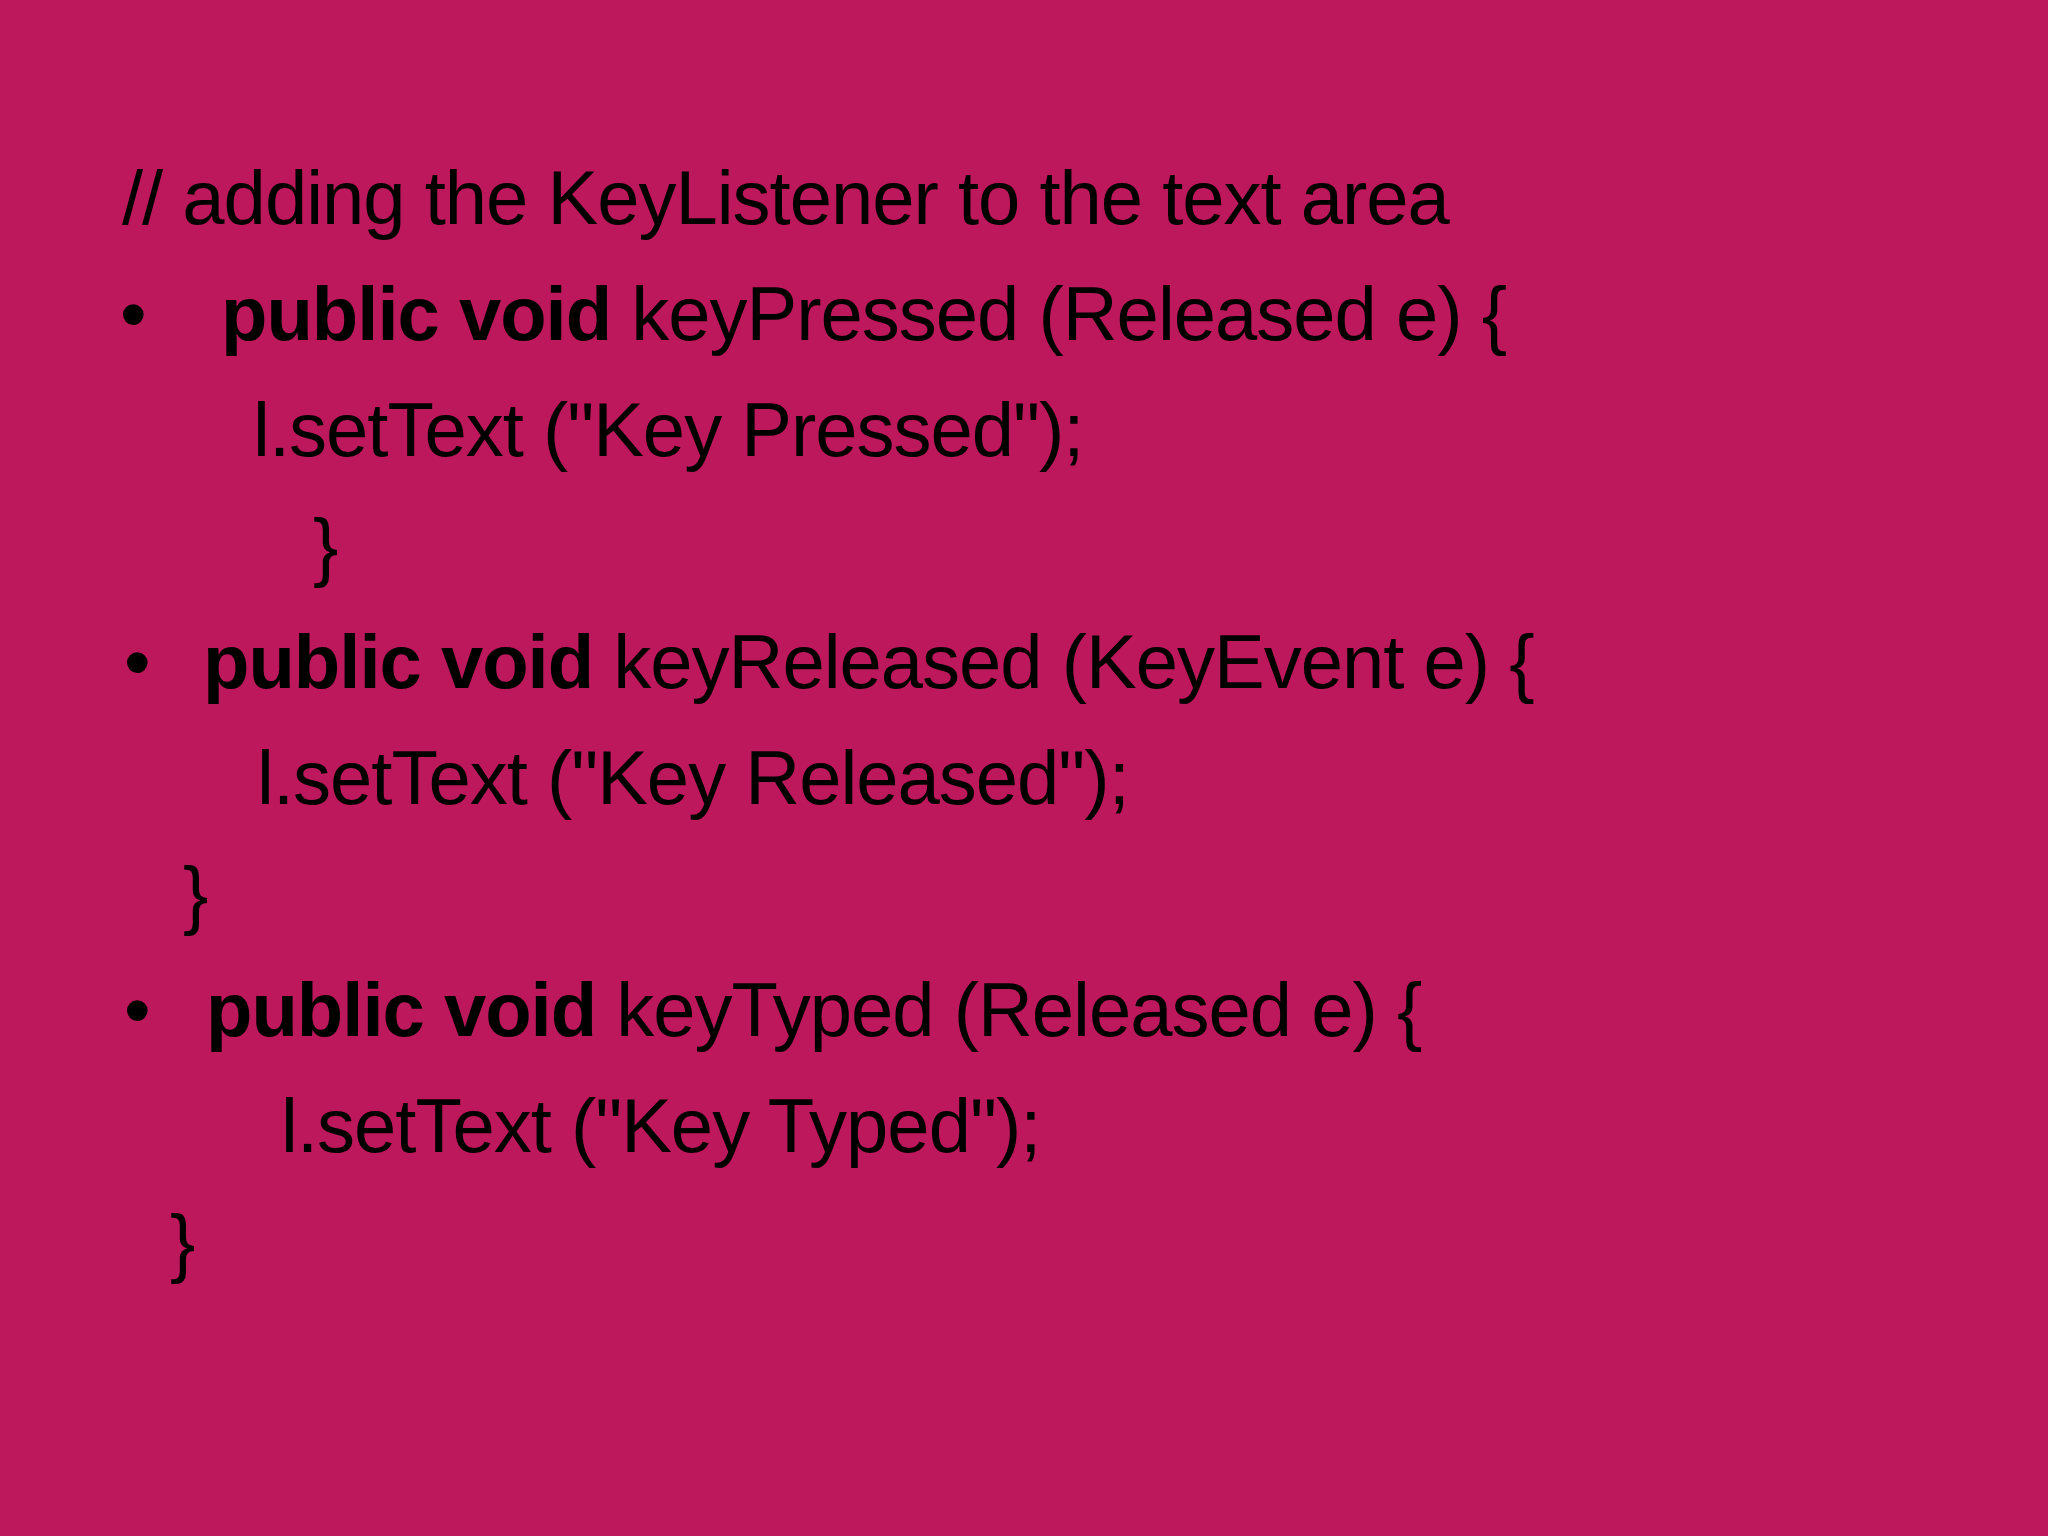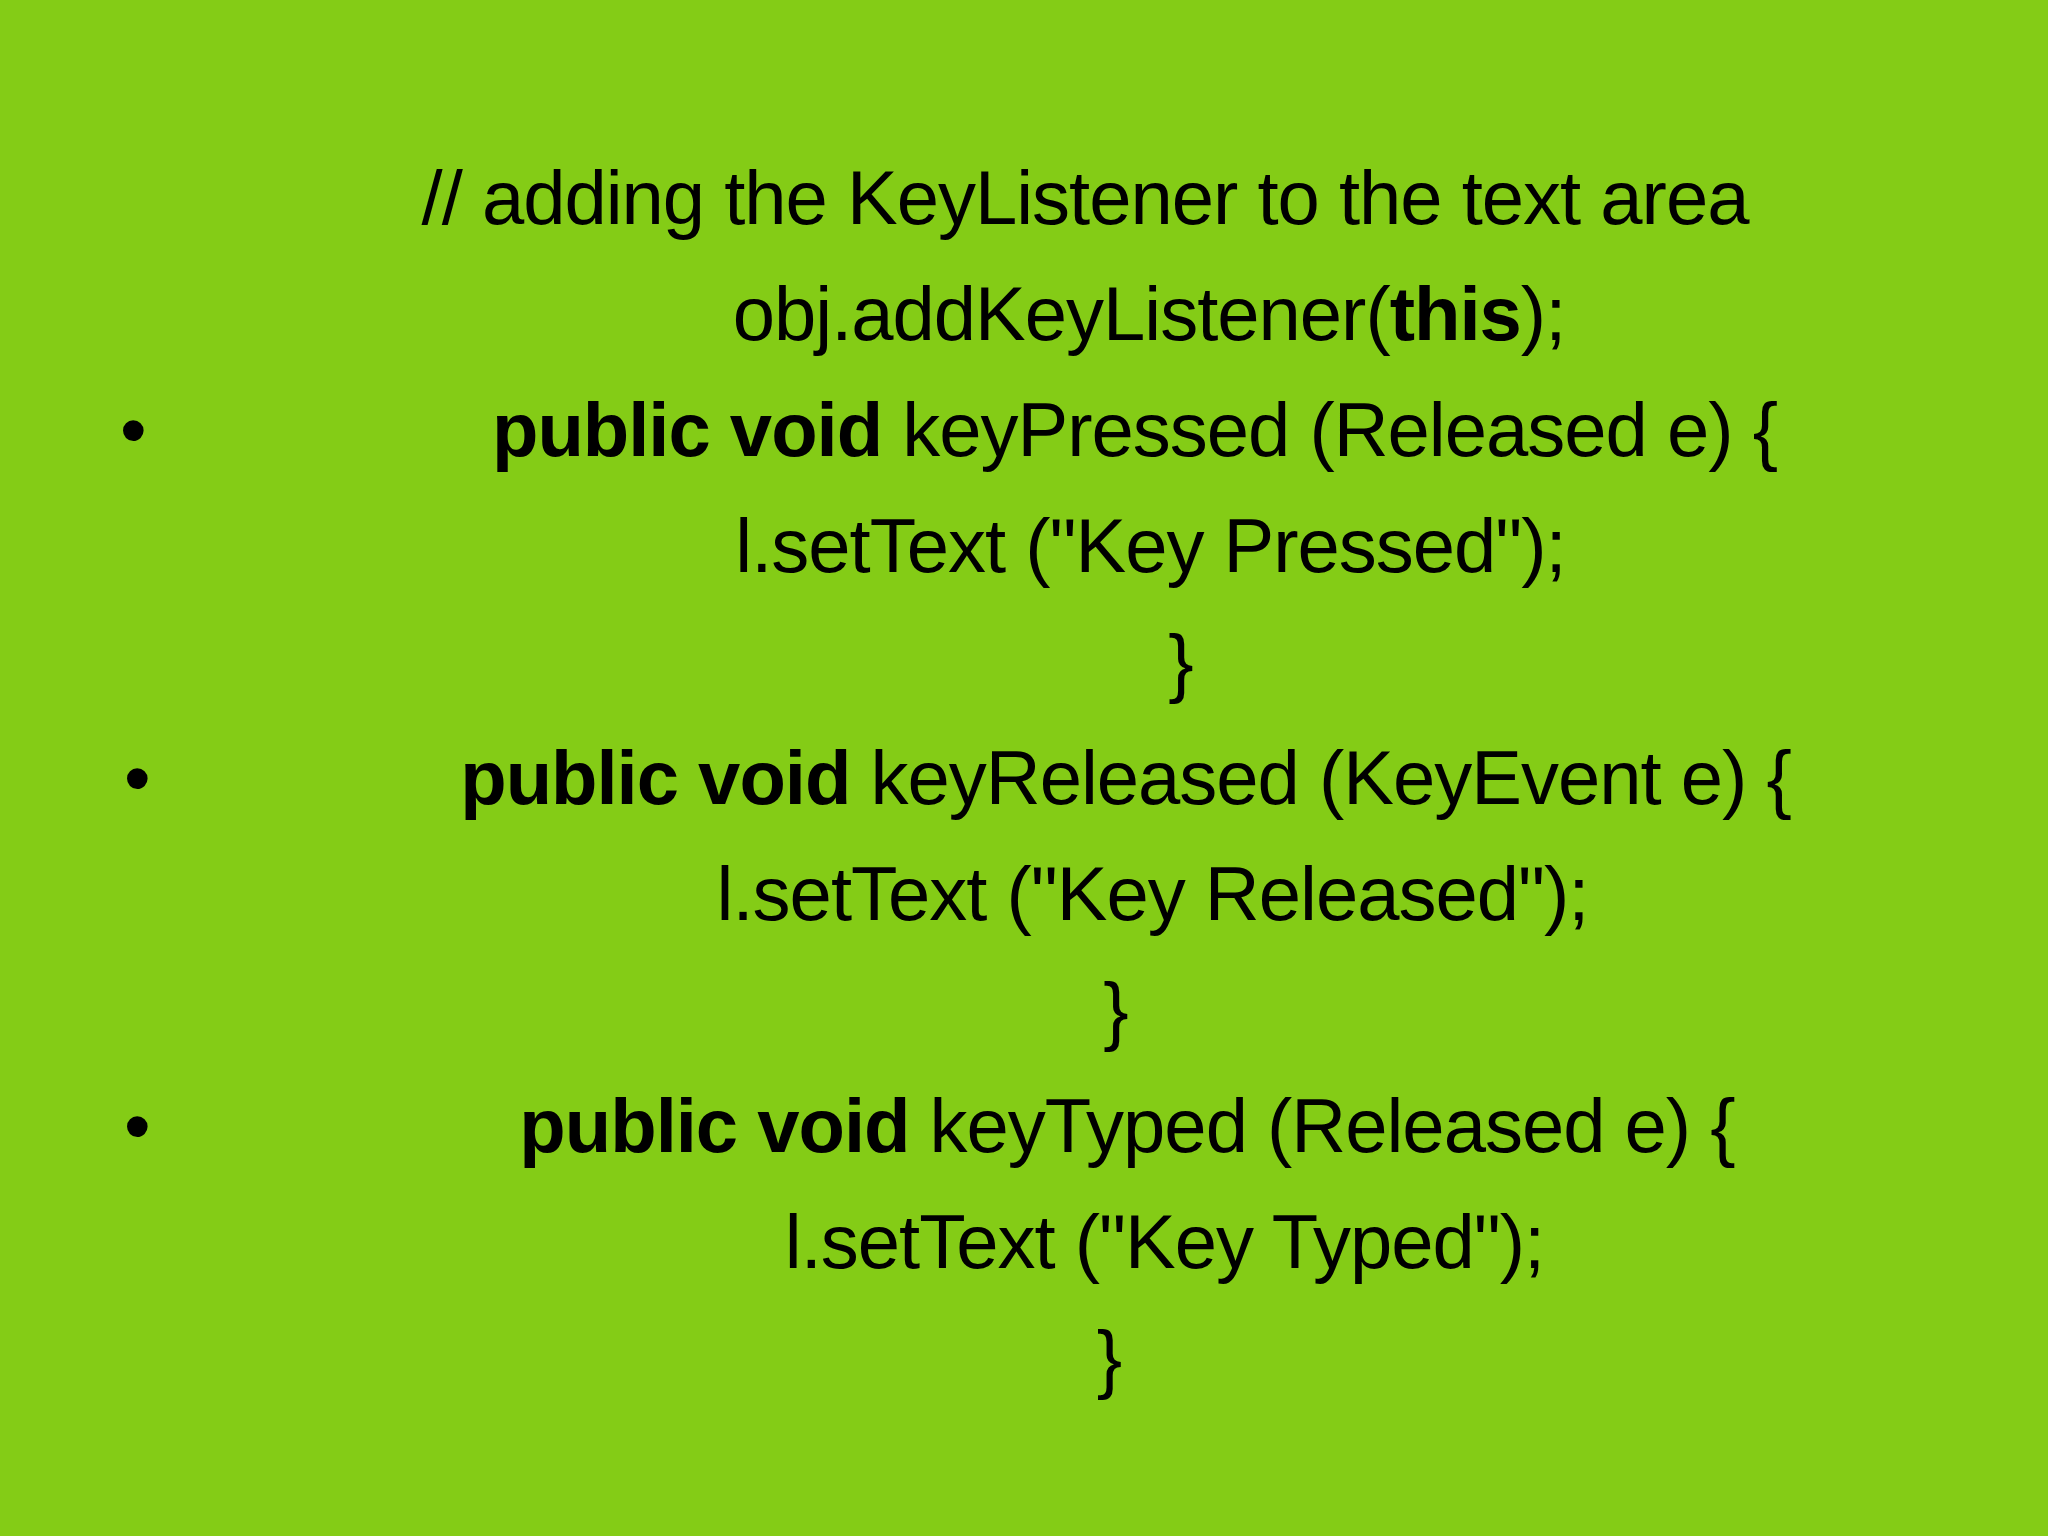--- a/index.html
+++ b/index.html
@@ -50,26 +50,25 @@
   .l6  { padding-left: 203px; }  .l6 .bullet { left: 124px; }
   .l7  { padding-left: 257px; }
   .l8  { padding-left: 183px; }
   .l9  { padding-left: 206px; }  .l9 .bullet { left: 124px; }
   .l10 { padding-left: 281px; }
   .l11 { padding-left: 170px; }
 </style>
 </head>
 <body style="background: rgb(255, 255, 255);">
 
-<div class="slide" style="background: #84cc16; color: rgb(0, 0, 0); text-align: center;">
+<div class="slide" style="background: #be185d; color: rgb(0, 0, 0);">
   <div class="code-block">
 
     <div class="line l1"><span>// adding the KeyListener to the text area</span></div>
 
-    <div class="line l2"><span>obj.addKeyListener(</span><span class="kw">this</span><span>);</span></div>
 
     <div class="line l3"><span class="bullet">•</span><span class="kw">public void</span><span> keyPressed (Released e) {</span></div>
 
     <div class="line l4"><span>l.setText ("Key Pressed");</span></div>
 
     <div class="line l5"><span>}</span></div>
 
     <div class="line l6"><span class="bullet">•</span><span class="kw">public void</span><span> keyReleased (KeyEvent e) {</span></div>
 
     <div class="line l7"><span>l.setText ("Key Released");</span></div>

